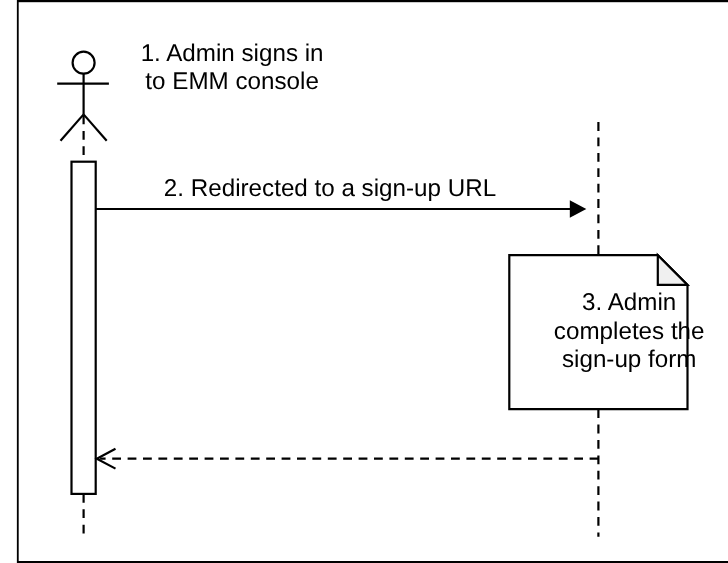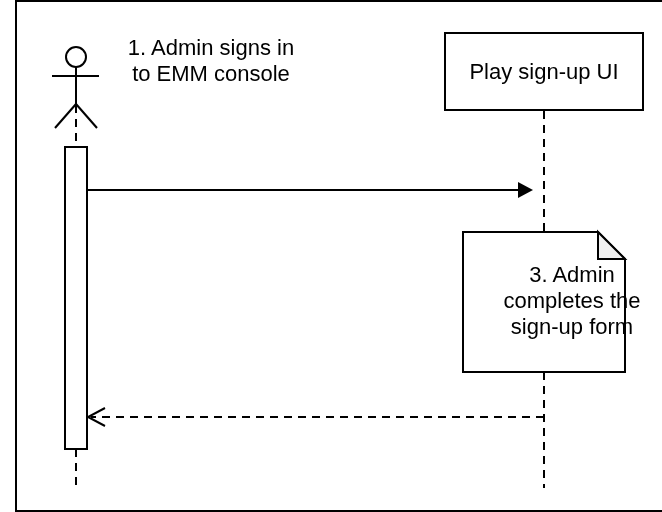--- a/index.html
+++ b/index.html
@@ -76,23 +76,21 @@
 
     <g>
       <path d="M448,232 H583 L610,259 V372 H448 Z" fill="#ffffff" stroke="#000000" stroke-width="2"></path>
       <path d="M583,232 V259 H610 Z" fill="#f0f0f0" stroke="#000000" stroke-width="2"></path>
     </g>
   </svg>
 
   <div class="label actor-label">1. Admin signs in
 to EMM console</div>
 
-  <div class="participant-box">
-    <span>Play sign-up UI</span>
-  </div>
 
+  <div class="label msg2-label">2. Redirected to a sign-up URL</div>
 
   <div class="label note-label">3. Admin
 completes the
 sign-up form</div>
 
 
 </div>
 
 </body></html>

